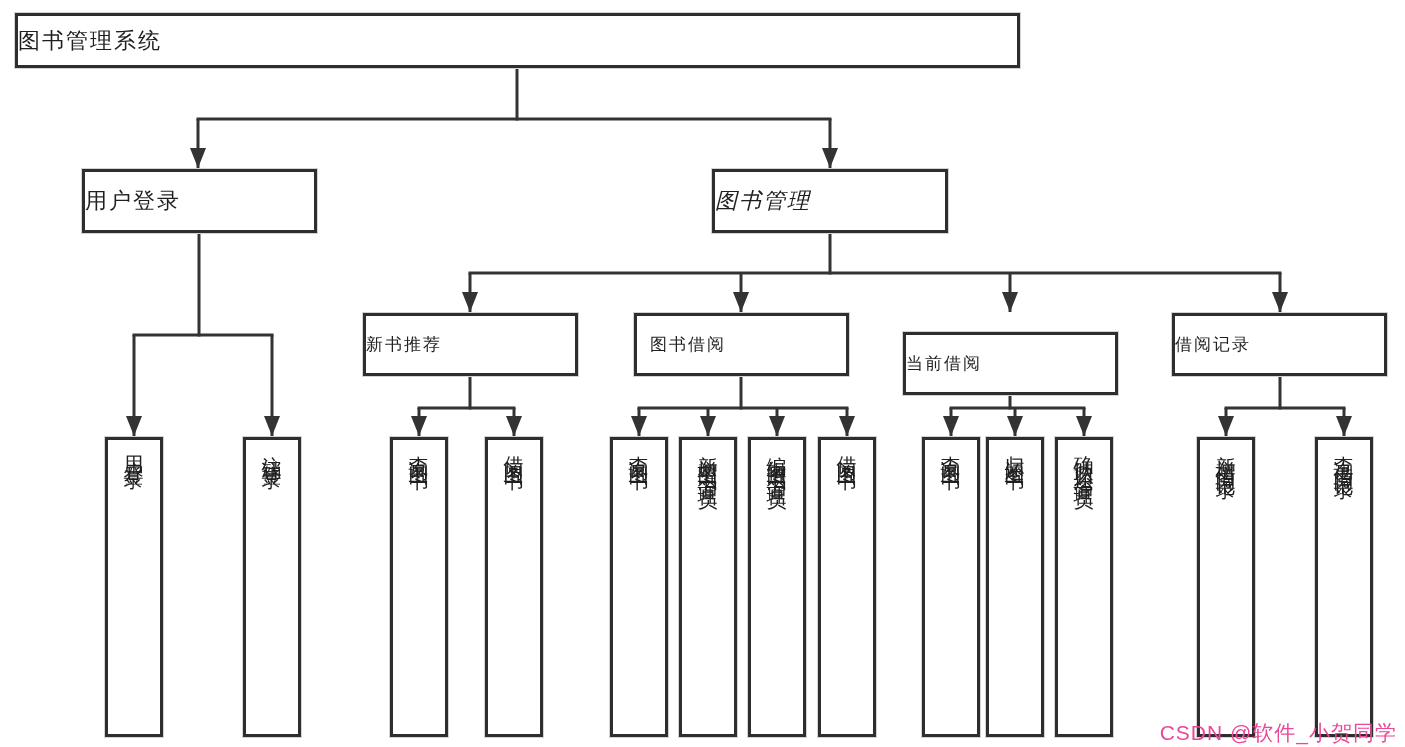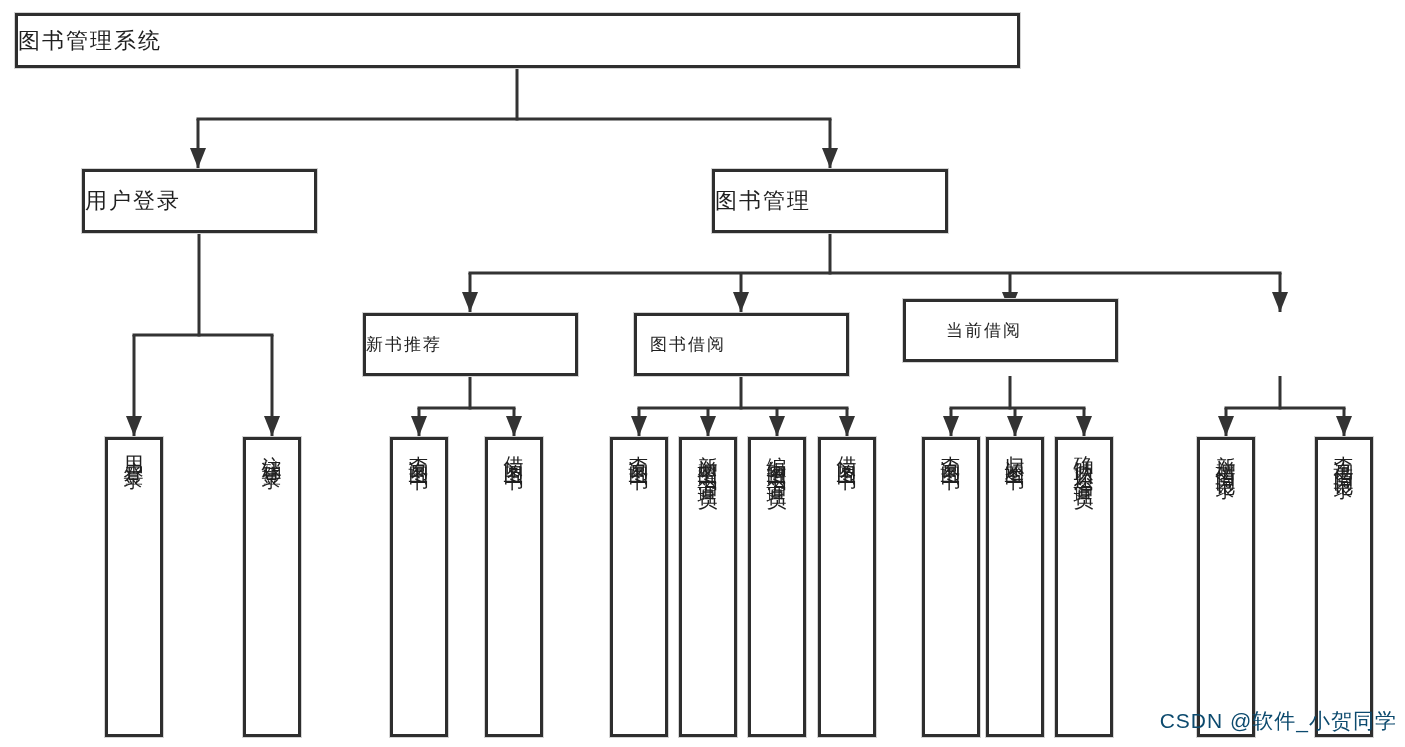--- a/index.html
+++ b/index.html
@@ -29,23 +29,23 @@
   .leaf {
     writing-mode: vertical-rl;
     text-orientation: mixed;
     font-size: 20px;
     letter-spacing: 5px;
     line-height: 1;
   }
   .watermark {
     position: absolute;
     right: 8px;
-    bottom: 12px;
+    bottom: 0;
     font-size: 21px;
-    color: #0c4a6e;
+    color: #ec4899;
     letter-spacing: 1px;
     z-index: 5;
     white-space: nowrap;
   }
 </style>
 </head>
 <body>
 
 <div class="canvas">
 
@@ -97,32 +97,35 @@
     <line x1="1344" y1="408" x2="1344" y2="436" marker-end="url(#arrow)"></line>
   </svg>
 
   <div class="box" style="left:15px; top:13px; width:1005px; height:55px;">
     <span class="h-label">图书管理系统</span>
   </div>
 
   <div class="box" style="left:82px; top:169px; width:235px; height:64px;">
     <span class="h-label">用户登录</span>
   </div>
-  <div class="box" style="left:712px; top:169px; width:236px; height:64px;">
+  <div class="box" style="left:712px; top:169px; width:236px; height:64px;font-style:italic;">
     <span class="h-label">图书管理</span>
   </div>
 
   <div class="box l3" style="left:363px; top:313px; width:215px; height:63px;">
     <span class="h-label">新书推荐</span>
   </div>
   <div class="box l3" style="left:634px; top:313px; width:215px; height:63px;padding-left:13px;">
     <span class="h-label">图书借阅</span>
   </div>
-  <div class="box l3" style="left:903px; top:299px; width:215px; height:63px;padding-left:40px;">
+  <div class="box l3" style="left:903px; top:332px; width:215px; height:63px;">
     <span class="h-label">当前借阅</span>
+  </div>
+  <div class="box l3" style="left:1172px; top:313px; width:215px; height:63px;">
+    <span class="h-label">借阅记录</span>
   </div>
 
   <div class="box leaf" style="left:105px; top:437px; width:58px; height:300px;">用户登录</div>
   <div class="box leaf" style="left:243px; top:437px; width:58px; height:300px;">注销登录</div>
 
   <div class="box leaf" style="left:390px; top:437px; width:58px; height:300px;">查询图书</div>
   <div class="box leaf" style="left:485px; top:437px; width:58px; height:300px;">借阅图书</div>
 
   <div class="box leaf" style="left:610px; top:437px; width:58px; height:300px;">查询图书</div>
   <div class="box leaf" style="left:679px; top:437px; width:58px; height:300px;">新增图书（管理员）</div>

